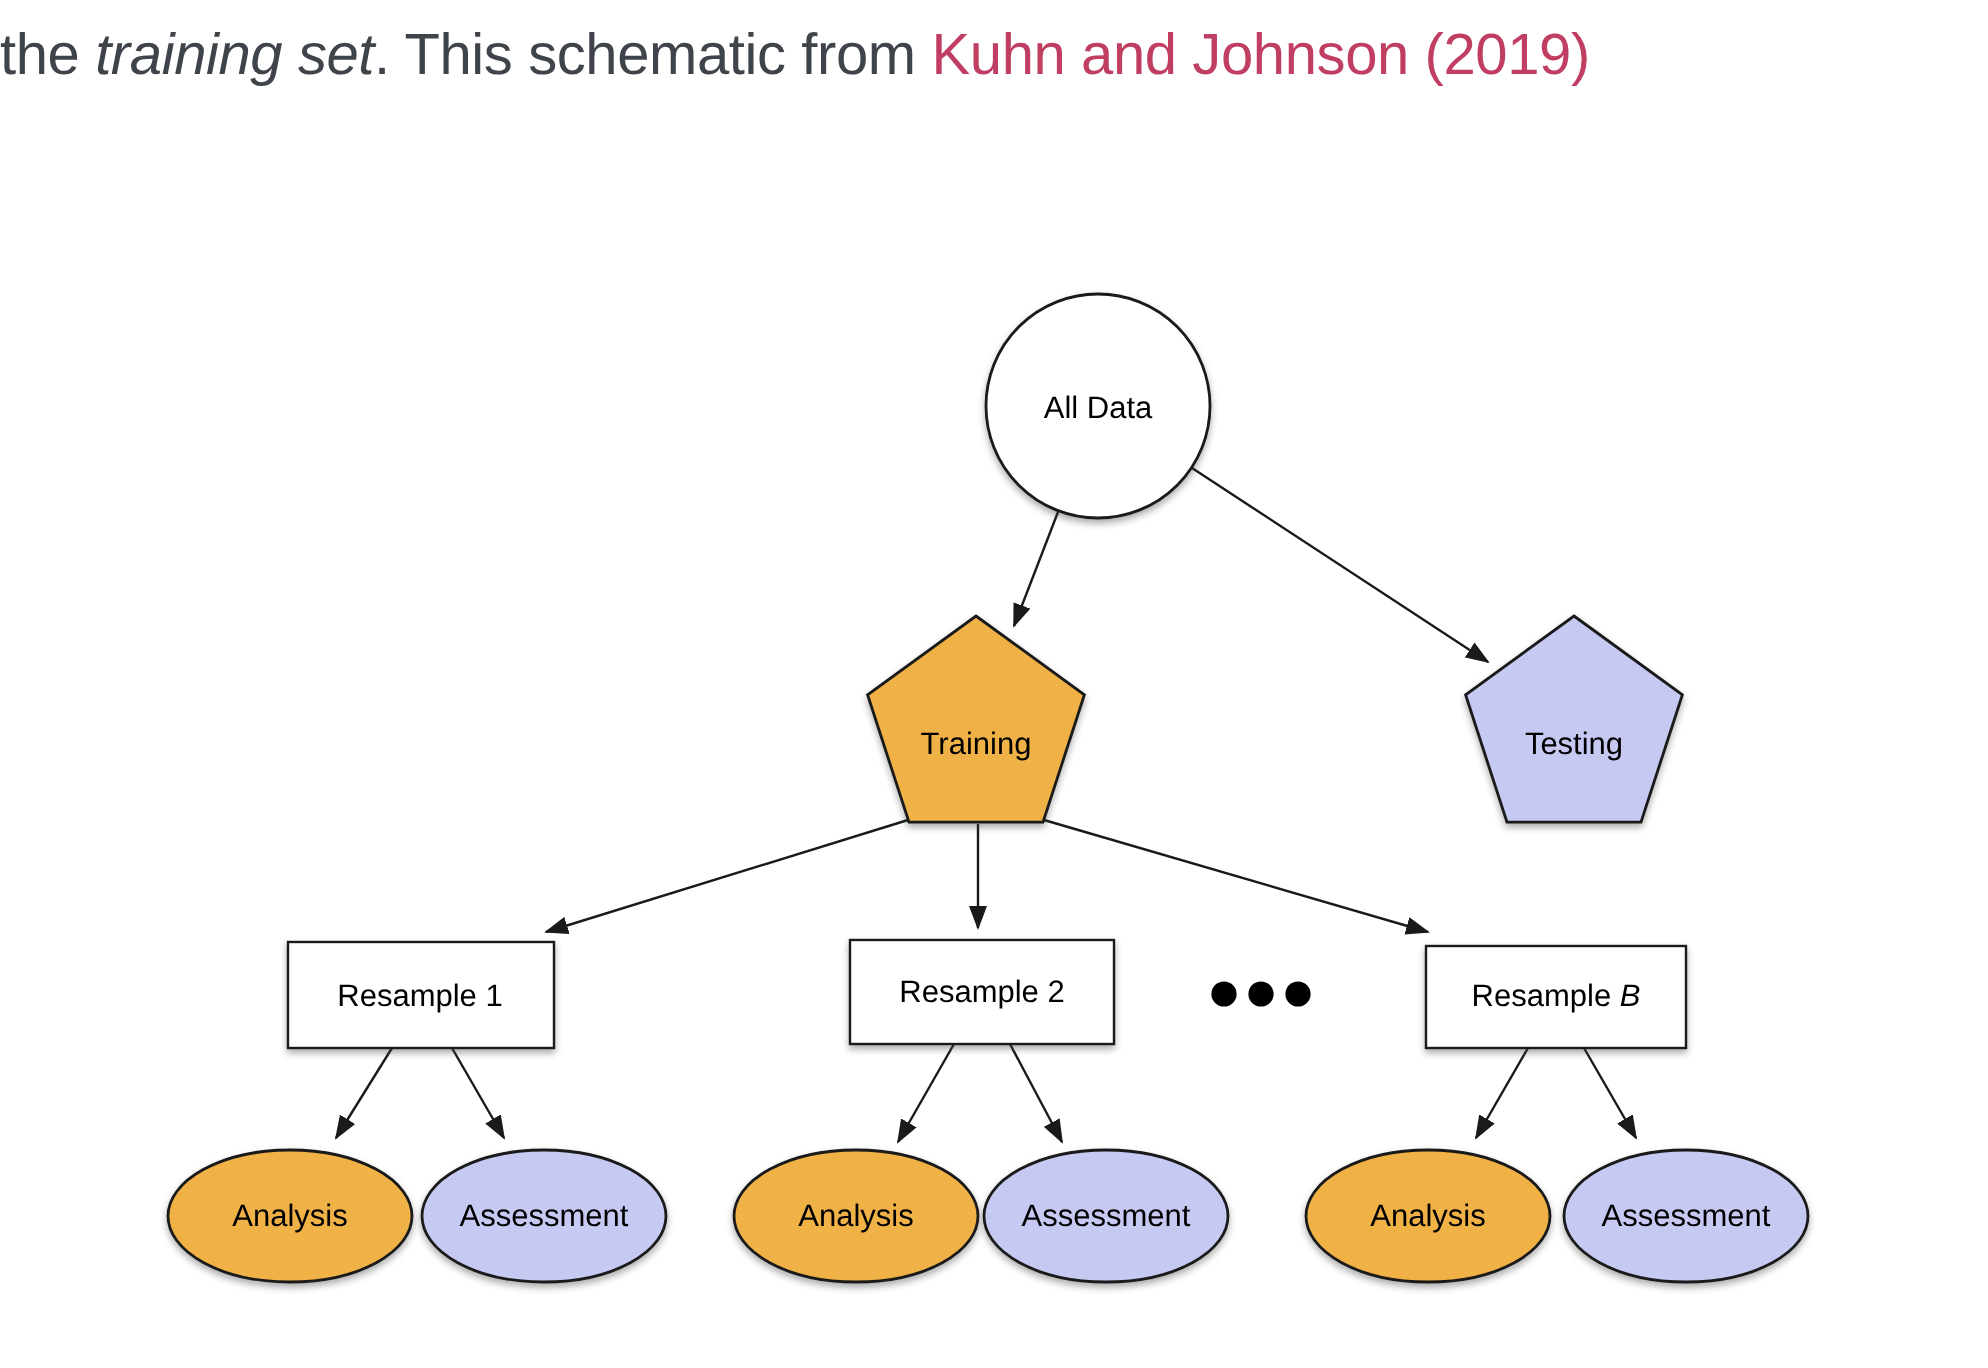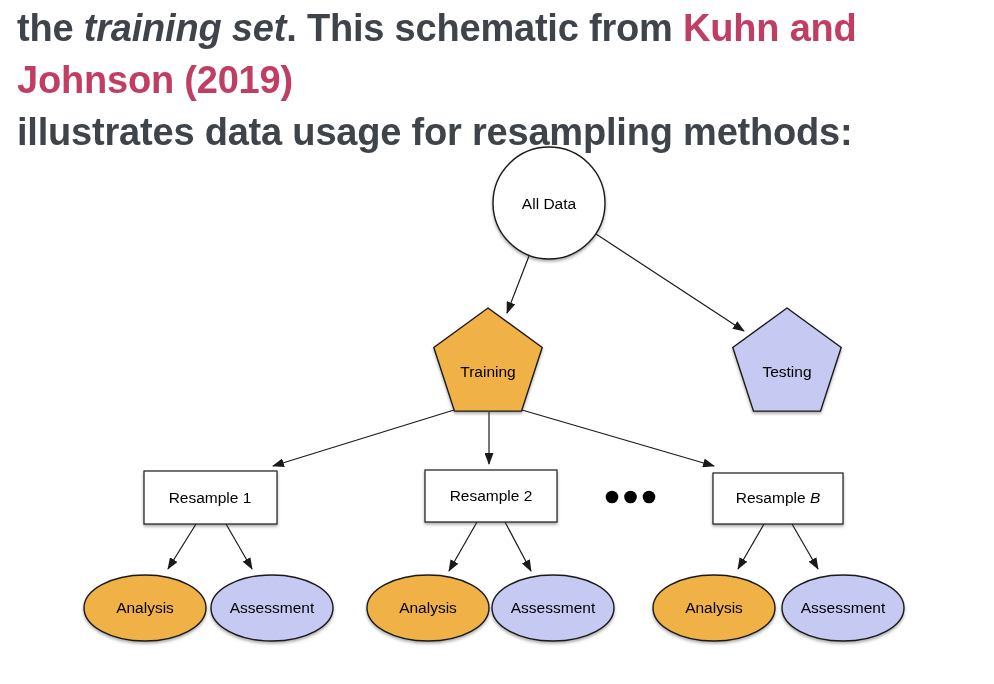--- a/index.html
+++ b/index.html
@@ -2,24 +2,23 @@
 <html style="--page-bg: #ffffff; --text-color: #3f444b; --link-color: #c13e63; --shape-stroke: #1a1a1a; --analysis-fill: #f0b246; --assessment-fill: #c6c9f2;"><head>
 <meta charset="utf-8">
 <style>
   html,body{margin:0;padding:0;}
   body{
     width:994px;height:684px;position:relative;overflow:hidden;
     background:var(--page-bg,#ffffff);
     font-family:"Liberation Sans",sans-serif;
   }
   .para{
-    position:absolute;left:17px;top:2px;width:976px;
-    font-size:38px;line-height:52px;letter-spacing:-0.2px;
+    position:absolute;left:0;top:2px;width:976px;
+    font-size:29px;line-height:52px;letter-spacing:-0.2px;
     color:var(--text-color,#3f444b);
-    font-weight:bold;
   }
   .para em{font-style:italic;}
   .para .link{color:var(--link-color,#c13e63);text-decoration:none;cursor:pointer;}
   .diagram-svg{position:absolute;left:0;top:0;width:994px;height:684px;}
   .shape{stroke:var(--shape-stroke,#1a1a1a);stroke-width:1.4;
          filter:drop-shadow(0px 2.5px 1.8px rgba(70,70,70,0.45));}
   .rectshape{stroke-width:1.2;}
   .white-fill{fill:#ffffff;}
   .analysis{fill:var(--analysis-fill,#f0b246);}
   .assessment{fill:var(--assessment-fill,#c6c9f2);}
@@ -28,21 +27,20 @@
   .nodelabel{font-family:"Liberation Sans",sans-serif;font-size:15.5px;fill:#000000;
              text-anchor:middle;}
   .it{font-style:italic;}
   .dot{fill:#000000;}
 </style>
 </head>
 <body>
 
 <div class="para">
   <div><span>the </span><em>training set</em><span>. This schematic from </span><a class="link">Kuhn and Johnson (2019)</a></div>
-  <div>illustrates data usage for resampling methods:</div>
 </div>
 
 <svg class="diagram-svg" viewBox="0 0 994 684">
   <defs>
     <marker id="arrowhead" viewBox="0 0 12 9" refX="11" refY="4.5" markerWidth="12" markerHeight="9" markerUnits="userSpaceOnUse" orient="auto">
       <path d="M0,0 L12,4.5 L0,9 Z" fill="#1a1a1a"></path>
     </marker>
   </defs>
 
   <line class="arrow" x1="529" y1="256" x2="507" y2="313"></line>

